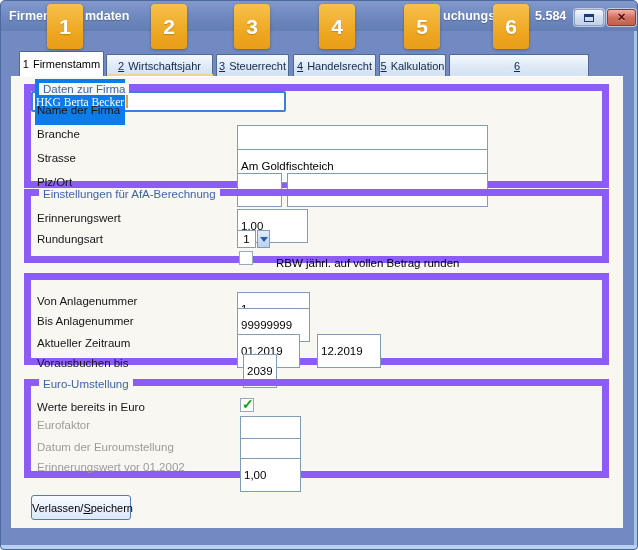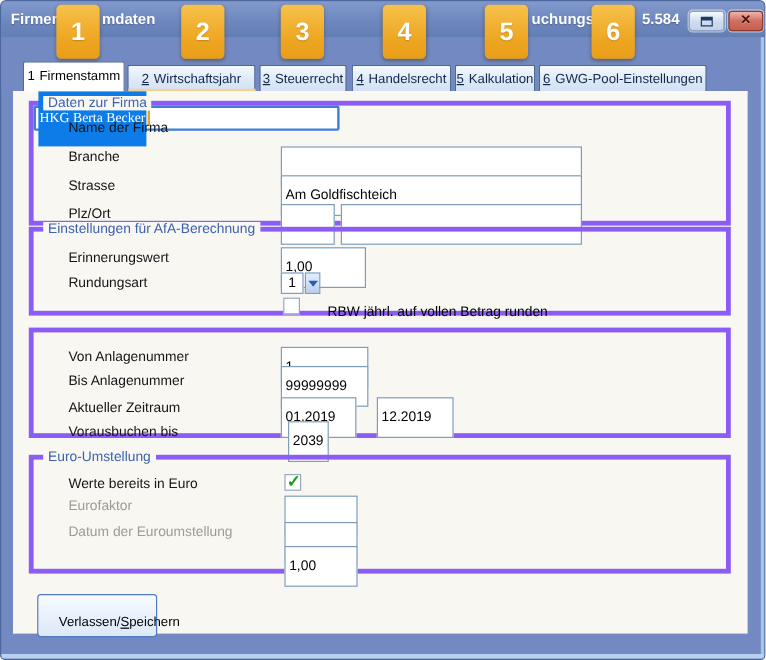--- a/index.html
+++ b/index.html
@@ -33,28 +33,28 @@
     font-size:11px;color:#13284a;white-space:nowrap;cursor:default;}
   .tab .num{text-decoration:underline;margin-right:4px;}
   .tab.t1 .num{text-decoration:none;}
   .tab.active{background:#fff;height:25px;z-index:2;color:#000;}
   .t1{left:18px;width:85px}.t2{left:105px;width:107px}.t3{left:215px;width:73px}
   .t4{left:292px;width:83px}.t5{left:378px;width:67px}.t6{left:448px;width:140px}
   .tab-glow{position:absolute;left:106px;bottom:0;width:106px;height:2px;background:#f3d395;z-index:3;}
   
   .panel{position:absolute;left:10px;top:75px;width:612px;height:452px;
     background:#f9f7f2;box-shadow:inset 0 1px 0 #ffffff,inset 1px 0 0 #fdfcf9;}
-  .group{position:absolute;left:13px;width:585px;border:4px solid #8b5cf6;}
+  .group{position:absolute;left:13px;width:585px;border:7px solid #8b5cf6;}
   .legend{position:absolute;top:-8px;left:8px;background:#f9f7f2;padding:0 4px;
     font-size:11.5px;color:#3e63ae;white-space:nowrap;}
   .g1{top:8px;height:104px}
   .g2{top:113px;height:74px}
   .g3{top:197px;height:92px}
   .g4{top:303px;height:99px}
-  .lbl{position:absolute;left:29px;font-size:11.5px;color:#151515;line-height:18px;white-space:nowrap;}
+  .lbl{position:absolute;left:6px;font-size:11.5px;color:#151515;line-height:18px;white-space:nowrap;}
   .lbl.dis{color:#9c9c94;}
   .fld{position:absolute;height:32px;background:#fff;border:1px solid #7f9db9;
     font-family:"Liberation Sans",sans-serif;font-size:11.5px;color:#000;
     padding:16px 3px;margin:0;border-radius:0;}
   .fld.num{text-align:left;}
   
   .l-name{top:10px}.l-branche{top:34px}.l-strasse{top:58px}.l-plz{top:82px}
   .f-name{left:204px;top:8px;width:255px;height:21px;border:2px solid #3e7ed8;border-radius:2px;
     background:#fff;display:flex;align-items:center;padding:0 2px;font-size:11.5px;}
   .f-name .sel{background:#0d7ce8;color:#fff;padding:17px 1px;white-space:pre;font-family:Liberation Serif, serif;}
@@ -88,21 +88,21 @@
   
   .l-werte{top:12px}.l-efaktor{top:30px}.l-datum{top:52px}.l-erinn2{top:72px}
   .chk-werte{left:209px;top:12px;}
   .f-efaktor{left:209px;top:30px;width:61px}
   .f-datum{left:209px;top:52px;width:61px}
   .f-erinn2{left:209px;top:72px;width:61px}
   
   .save-btn{position:absolute;left:20px;top:419px;width:100px;height:25px;
     background:linear-gradient(#f7fbff,#e6effb 60%,#dde9f8);
     border:1px solid #4f7cc0;border-radius:3px;
-    font-family:"Liberation Sans",sans-serif;font-size:11px;color:#000;padding:17px;}
+    font-family:"Liberation Sans",sans-serif;font-size:11px;color:#000;padding:0;}
   .save-btn .key{text-decoration:underline;}
   
   .badge{position:absolute;top:3px;width:36px;height:45px;z-index:10;
     background:linear-gradient(#f7c14b,#eda41e 70%,#e99e18);
     border-radius:4px;box-shadow:0 1px 3px rgba(70,45,0,.4);
     color:#fff;font-size:21px;font-weight:bold;
     display:flex;align-items:center;justify-content:center;
     text-shadow:0 1px 1px rgba(120,75,0,.35);}
   .b1{left:46px}.b2{left:150px}.b3{left:233px}.b4{left:318px}.b5{left:403px}.b6{left:492px}
   
@@ -140,21 +140,20 @@
     <div class="tab t4">
       <span class="num">4</span>
         <span>Handelsrecht</span>
     </div>
     <div class="tab t5">
       <span class="num">5</span>
         <span>Kalkulation</span>
     </div>
     <div class="tab t6">
       <span class="num">6</span>
-        <span>GWG-Pool-Einstellungen</span>
     </div>
     <div class="tab-glow"></div>
     <div class="tab t1 active">
       <span class="num">1</span>
         <span>Firmenstamm</span>
     </div>
   </div>
 
   <div class="panel">
 
@@ -202,20 +201,21 @@
     </div>
 
     <div class="group g4">
       <span class="legend">Euro-Umstellung</span>
       <span class="lbl l-werte">Werte bereits in Euro</span>
       <span class="checkbox chk-werte on"></span>
       <span class="lbl dis l-efaktor">Eurofaktor</span>
       <input class="fld f-efaktor" style="">
       <span class="lbl dis l-datum">Datum der Euroumstellung</span>
       <input class="fld f-datum" style="">
+      <span class="lbl dis l-erinn2">Erinnerungswert vor 01.2002</span>
       <input class="fld num f-erinn2" value="1,00" style="">
     </div>
 
     <button class="save-btn"><span>Verlassen/</span><span class="key">S</span><span>peichern</span></button>
   </div>
 
   <div class="badge b1">1</div>
   <div class="badge b2">2</div>
   <div class="badge b3">3</div>
   <div class="badge b4">4</div>

